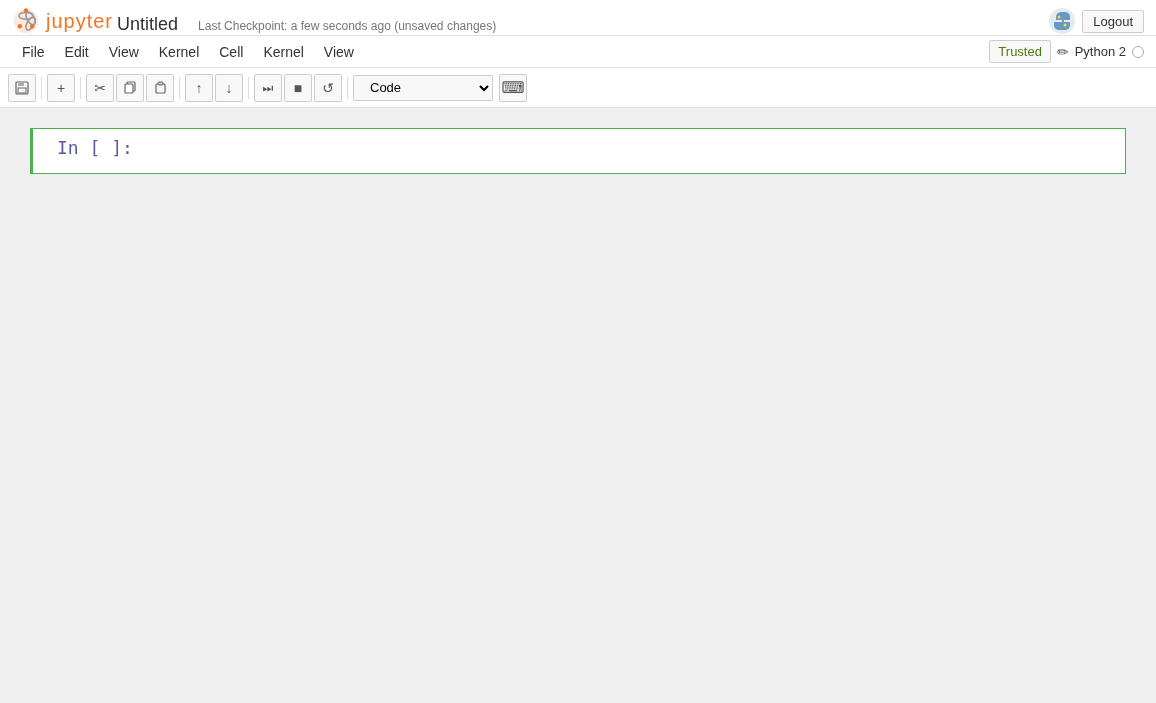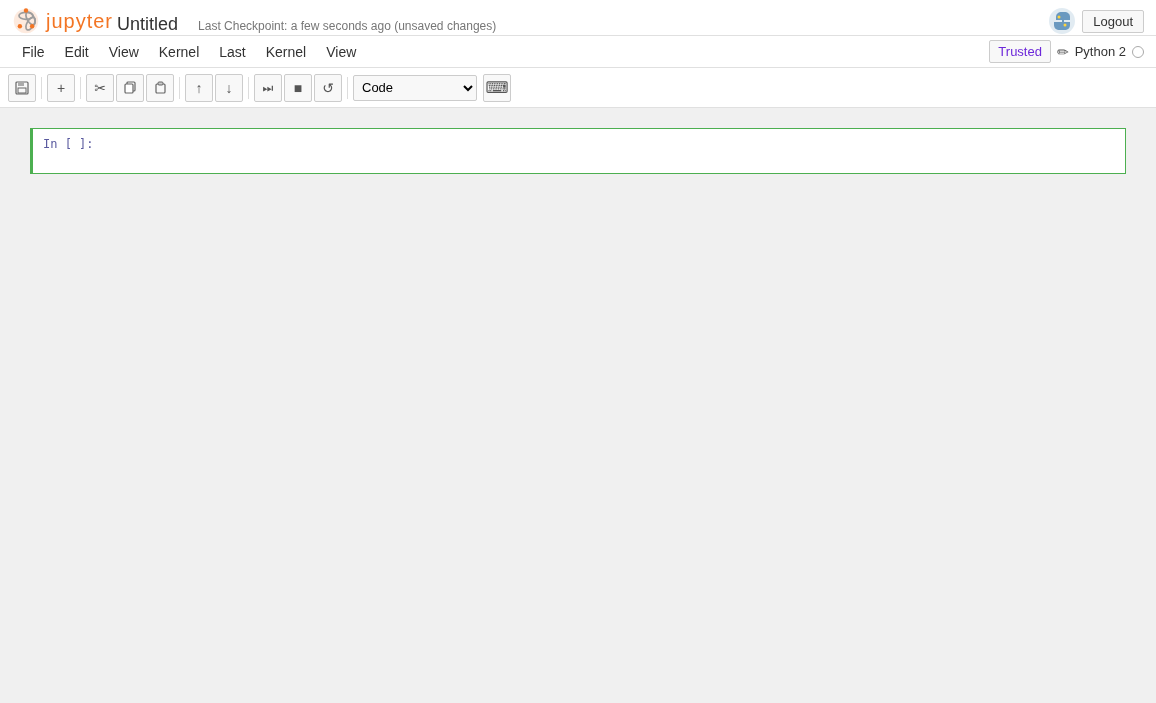--- a/index.html
+++ b/index.html
@@ -99,41 +99,41 @@
       width: 1px;
       height: 22px;
       background: #ddd;
       margin: 0 3px;
     }
     #cell-type-select {
       height: 26px;
       border: 1px solid #ccc;
       background: #f8f8f8;
       font-size: 13px;
-      padding: 0 4px;
+      padding: 0 12px;
       cursor: pointer;
       min-width: 90px;
       border-radius: 2px;
     }
 
     
     #kernel-area {
       display: flex;
       align-items: center;
       gap: 6px;
       margin-left: auto;
     }
     #trusted-btn {
       border: 1px solid #ccc;
       background: #f8f8f8;
       padding: 3px 8px;
       font-size: 13px;
       cursor: pointer;
       border-radius: 2px;
-      color: #6d28d9;
+      color: #4d7c0f;
     }
     #edit-pencil {
       font-size: 14px;
       color: #555;
       cursor: pointer;
     }
     #kernel-label {
       font-size: 13px;
       color: #333;
       text-align: right;
@@ -158,24 +158,24 @@
       background: #fff;
       border: 1px solid #4caf50;
       border-left: 3px solid #4caf50;
       margin-bottom: 8px;
       display: flex;
       align-items: stretch;
       min-height: 46px;
     }
     .cell-prompt {
       min-width: 80px;
-      padding: 8px 10px;
+      padding: 8px 24px;
       color: #5a5a9f;
       font-family: monospace;
-      font-size: 12px;
+      font-size: 18px;
       flex-shrink: 0;
       display: flex;
       align-items: flex-start;
     }
     .cell-input {
       flex: 1;
       border: none;
       outline: none;
       font-family: monospace;
       font-size: 13px;
@@ -217,21 +217,21 @@
     </svg>
     <button id="logout-btn">Logout</button>
   </div>
 </div>
 
 <div id="menubar">
   <span class="menu-item">File</span>
   <span class="menu-item">Edit</span>
   <span class="menu-item">View</span>
   <span class="menu-item">Kernel</span>
-  <span class="menu-item">Last</span>
+  <span class="menu-item">Cell</span>
   <span class="menu-item">Kernel</span>
   <span class="menu-item">View</span>
   <div id="kernel-area">
     <button id="trusted-btn">Trusted</button>
     <span id="edit-pencil">✏</span>
     <span id="kernel-label">Python 2</span>
     <div id="kernel-circle"></div>
   </div>
 </div>
 

